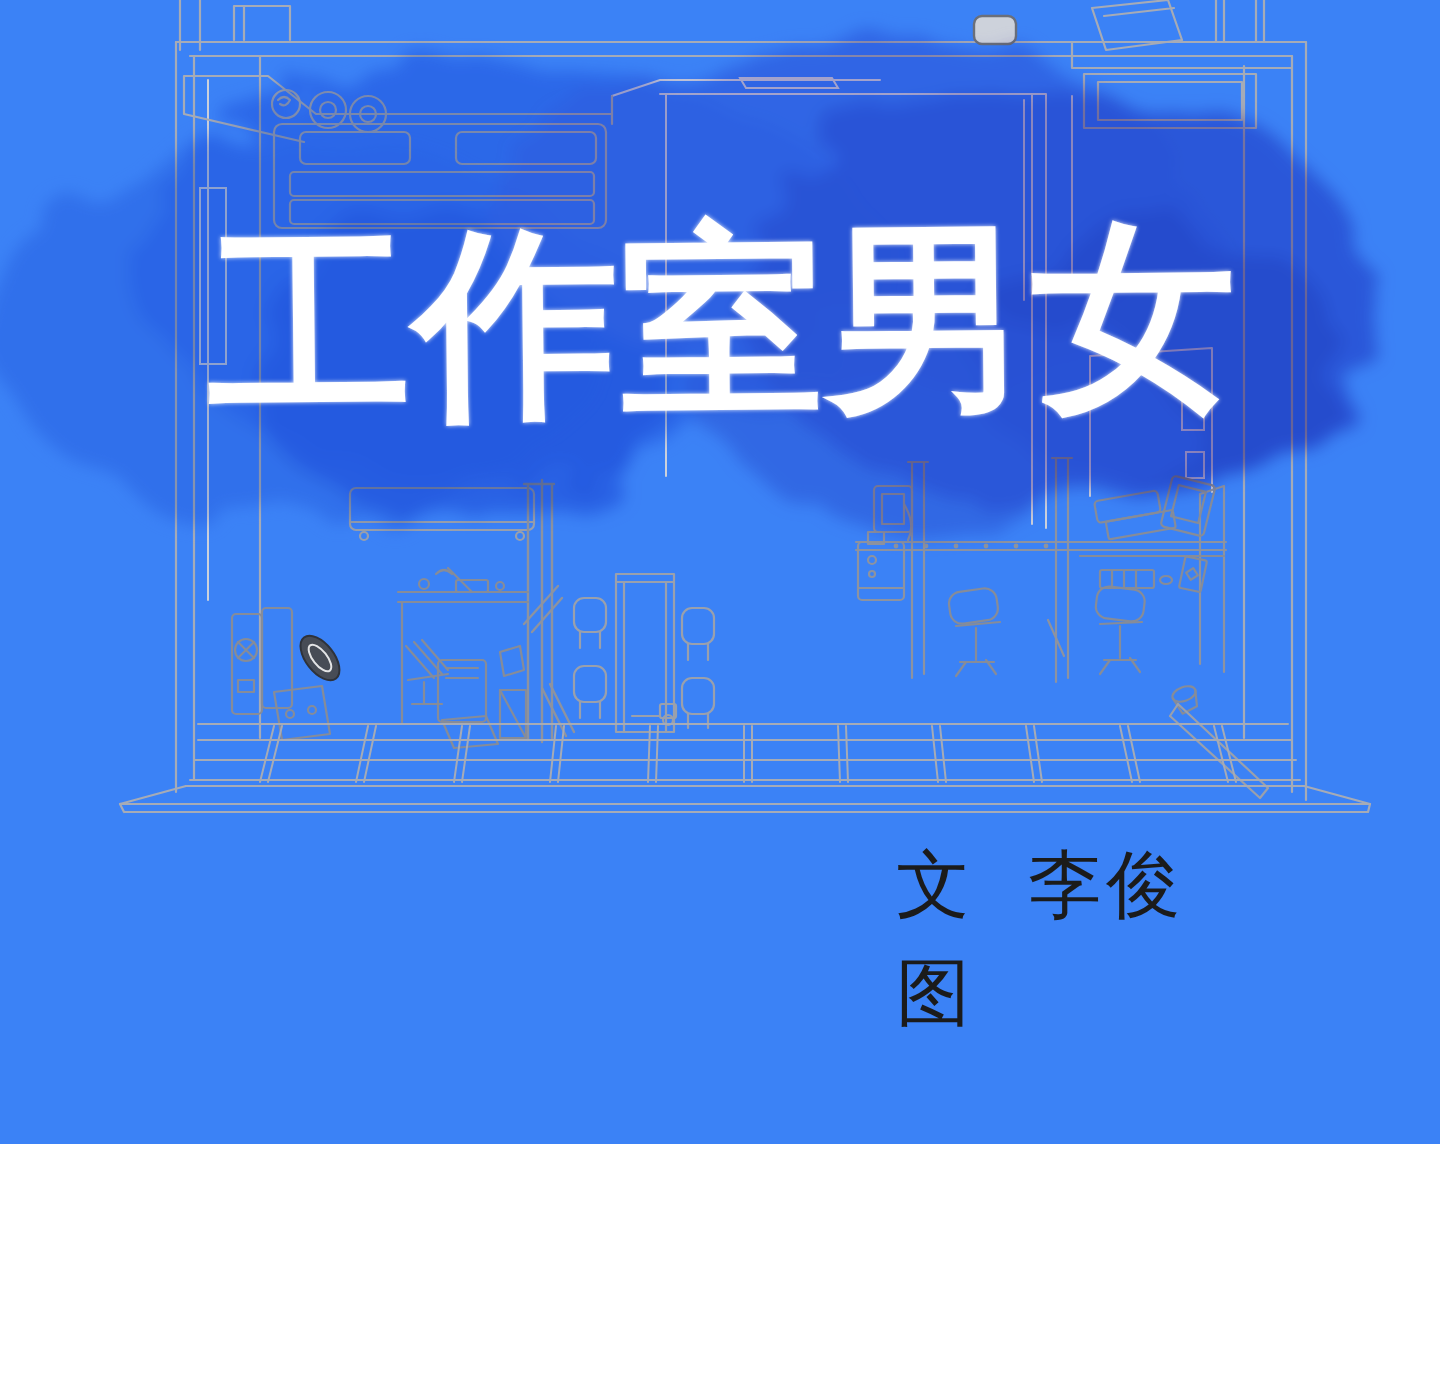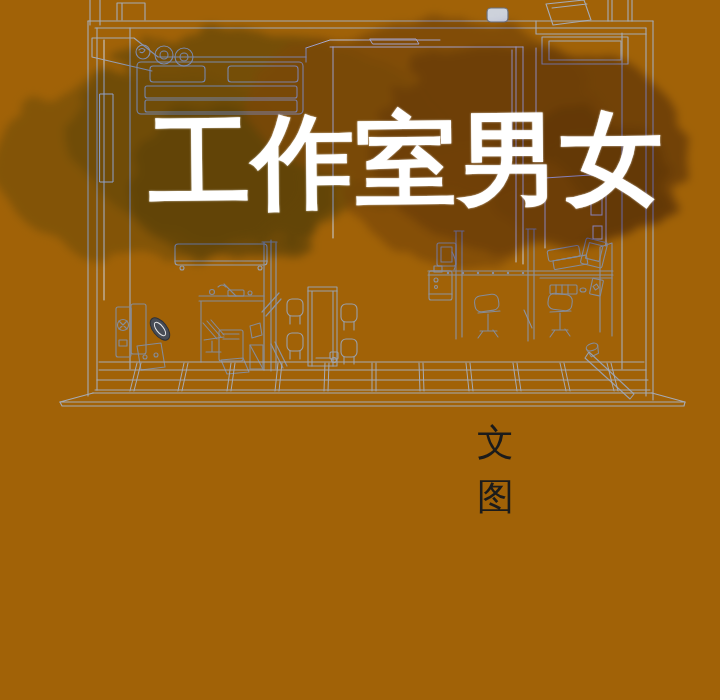--- a/index.html
+++ b/index.html
@@ -1,19 +1,18 @@
 <!DOCTYPE html>
 <html><head>
 <meta charset="utf-8">
 <style>
   html,body{margin:0;padding:0;background:#ffffff;}
   .stage{
-    position:relative;width:720px;height:700px;background:#a16207;overflow:hidden;
+    position:relative;width:720px;height:572px;background:#3b82f6;overflow:hidden;
     font-family:"DejaVu Sans","Liberation Sans",sans-serif;
-    text-align:right;
   }
   .lineart{position:absolute;left:0;top:0;}
   .blob{position:absolute;left:0;top:0;mix-blend-mode:multiply;opacity:.95;}
   .title{
     position:absolute;left:104px;top:94px;width:560px;
     font-size:102px;font-weight:700;color:#ffffff;letter-spacing:1px;
     white-space:nowrap;transform:rotate(-0.6deg);
     text-shadow:0 0 2px rgba(255,255,255,.9);
     user-select:none;
   }
@@ -239,19 +238,20 @@
       <ellipse cx="575" cy="175" rx="95" ry="65" fill="#9285cf" fill-opacity="0.7"></ellipse>
       <ellipse cx="470" cy="205" rx="115" ry="55" fill="#b0a5e0" fill-opacity="0.6"></ellipse>
     </g>
   </svg>
 
   <div class="title">工作室男女</div>
 
   <div class="credits">
     <div class="credit-row">
       <span class="credit-label">文</span>
+      <span class="credit-name">李俊</span>
     </div>
     <div class="credit-row">
       <span class="credit-label">图</span>
     </div>
   </div>
 
 </div>
 
 </body></html>

